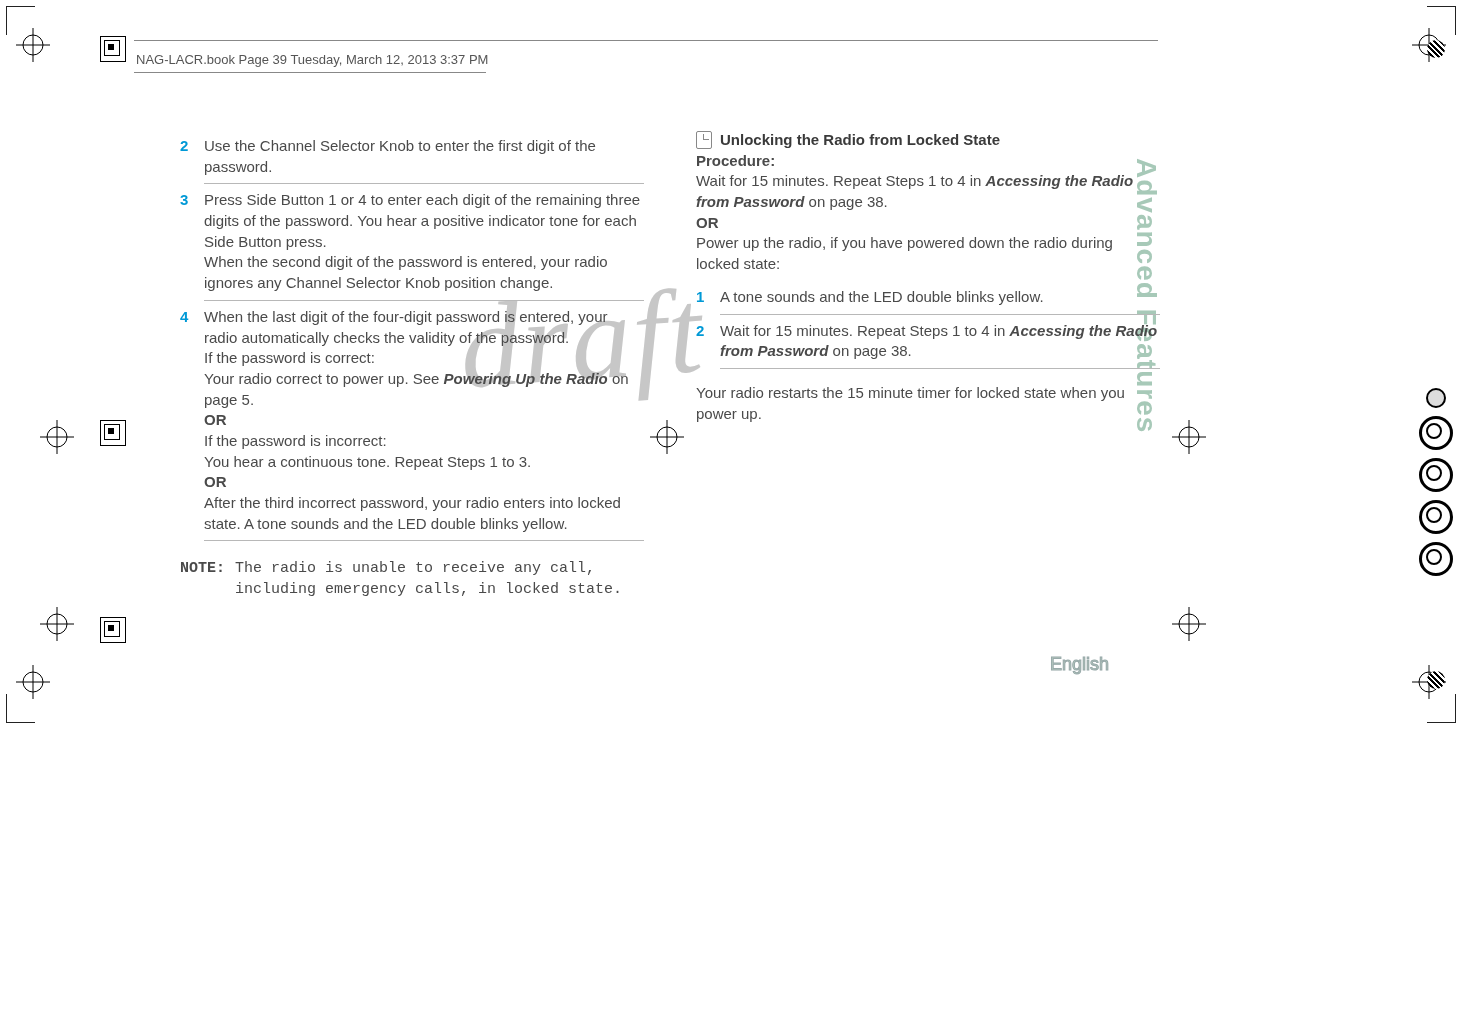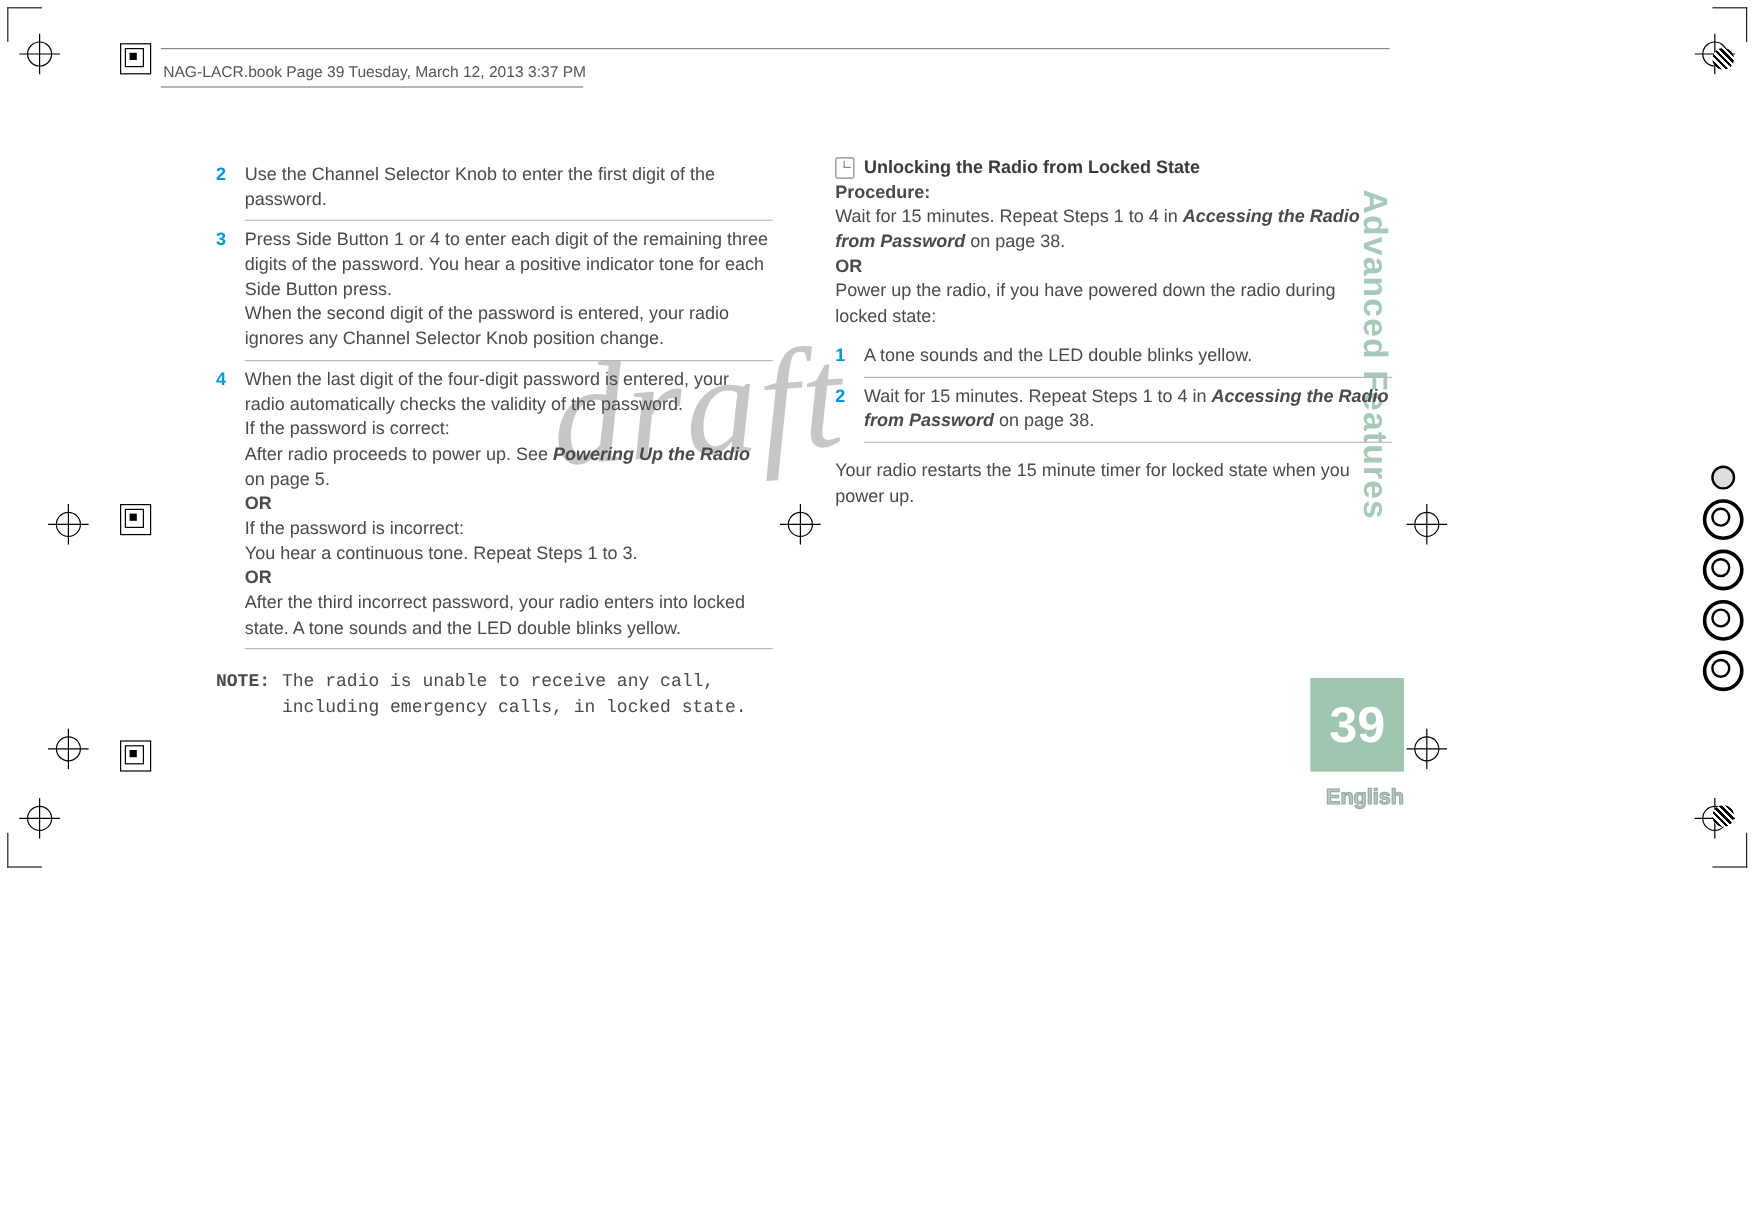--- a/index.html
+++ b/index.html
@@ -143,24 +143,24 @@
     font-weight: bold;
     display:flex;
     align-items:center;
     justify-content:center;
   }
   .lang-label {
     position:absolute;
     right: 292px;
     bottom: 54px;
     width: 120px;
-    text-align:right;
+    text-align:left;
     color:#fff;
     -webkit-text-stroke: 1px #9aa;
-    font-weight: bold;
+    font-weight: normal;
     font-size: 18px;
     text-shadow: 0 0 0 #9aa;
     color:#b8ccc0;
   }
 
   .density-square {
     position:absolute;
     width:24px; height:24px;
   }
   .density-square .outer{width:24px;height:24px;border:1px solid #000;display:block;position:relative;}
@@ -287,21 +287,20 @@
      <div style="width:18px;height:18px;border-radius:50%;background:repeating-linear-gradient(45deg,#000 0 2px,#fff 2px 4px);margin:0 auto;"></div>
   </div>
 
   <div class="header-rule"></div>
   <div class="header-line">NAG-LACR.book  Page 39  Tuesday, March 12, 2013  3:37 PM</div>
   <div class="header-rule-bottom"></div>
 
   <div class="watermark">draft</div>
 
   <div class="side-tab-text">Advanced Features</div>
-  <div class="page-num-box">39</div>
   <div class="lang-label">English</div>
 
   <div class="content">
 
     <div class="col">
       <div class="step">
         <div class="step-num">2</div>
         <div class="step-body">Use the Channel Selector Knob to enter the first digit of the password.</div>
       </div>
       <div class="hr-step"></div>
@@ -311,21 +310,21 @@
         <div class="step-body" style="white-space:pre-line">Press Side Button 1 or 4 to enter each digit of the remaining three digits of the password. You hear a positive indicator tone for each Side Button press.
 When the second digit of the password is entered, your radio ignores any Channel Selector Knob position change.</div>
       </div>
       <div class="hr-step"></div>
 
       <div class="step">
         <div class="step-num">4</div>
         <div class="step-body">
           <span style="white-space:pre-line">When the last digit of the four-digit password is entered, your radio automatically checks the validity of the password.
 If the password is correct:</span><br>
-          <span>After radio proceeds to power up. See </span><span class="boldital">Powering Up the Radio</span><span> on page 5.</span><br>
+          <span>Your radio correct to power up. See </span><span class="boldital">Powering Up the Radio</span><span> on page 5.</span><br>
           <span class="bold">OR</span><br>
           <span>If the password is incorrect:</span><br>
           <span>You hear a continuous tone. Repeat Steps 1 to 3.</span><br>
           <span class="bold">OR</span><br>
           <span>After the third incorrect password, your radio enters into locked state. A tone sounds and the LED double blinks yellow.</span>
         </div>
       </div>
       <div class="hr-step"></div>
 
 

